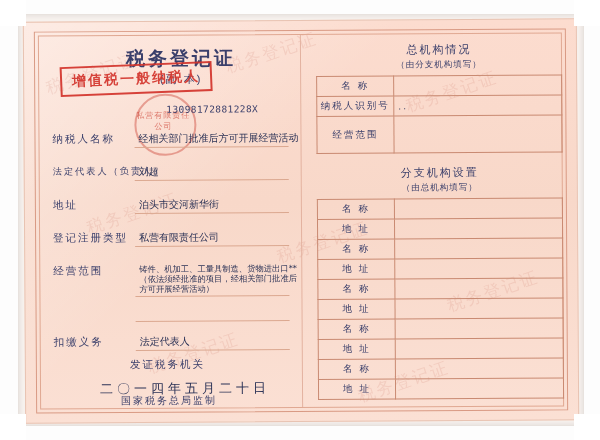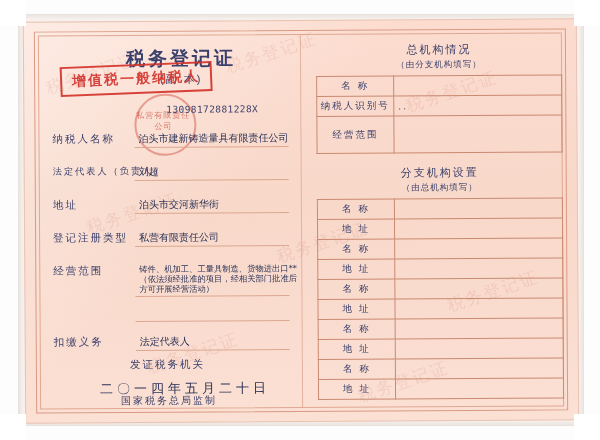--- a/index.html
+++ b/index.html
@@ -222,21 +222,21 @@
       <div class="subtitle">(副  本)</div>
 
       <div class="stamp-box">增值税一般纳税人</div>
 
       <div class="seal"></div>
       <div class="seal-text">私营有限责任公司</div>
       <div class="taxnum">13098172881228X</div>
 
       <div class="row" style="top:96px;">
         <span class="lab">纳税人名称</span>
-        <span class="val">泊头市建新铸造量具有限责任公司</span>
+        <span class="val">经相关部门批准后方可开展经营活动</span>
         <span class="line"></span>
       </div>
 
       <div class="row" style="top:129px;">
         <span class="lab" style="font-size:9.2px;">法定代表人（负责人）</span>
         <span class="val">刘超</span>
         <span class="line"></span>
       </div>
 
       <div class="row" style="top:162px;">

